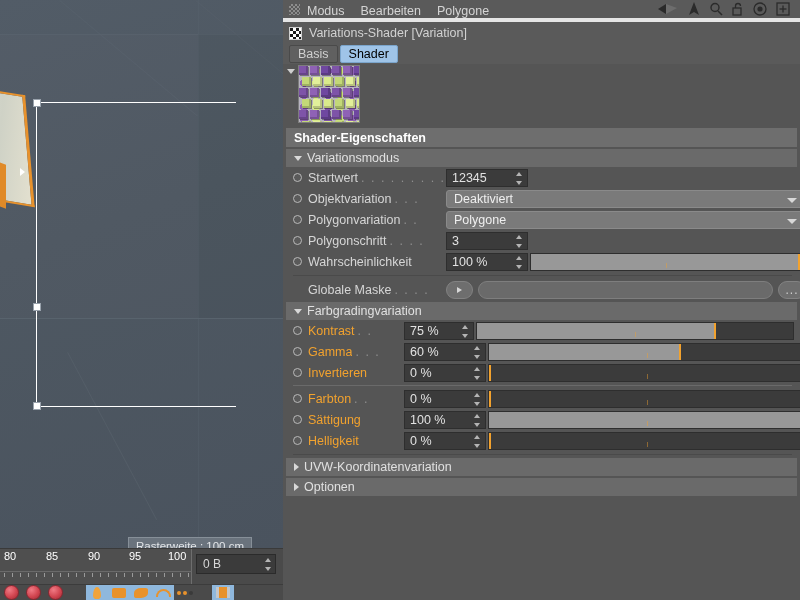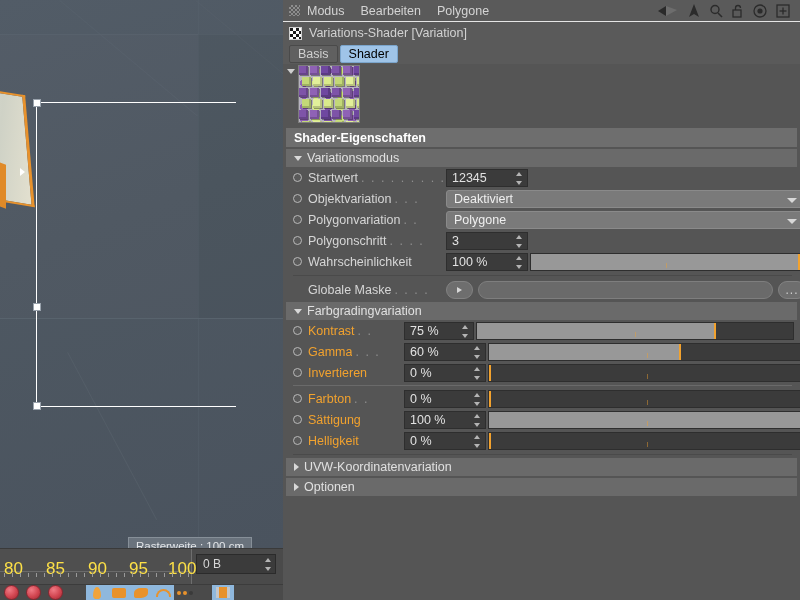--- a/index.html
+++ b/index.html
@@ -80,22 +80,22 @@
     position: absolute; left: 0; top: 548px; width: 283px; height: 36px;
     background: #4a4a4a;
     border-top: 1px solid #3a3a3a;
   }
   #timeline-ruler {
     position: absolute; left: 0; top: 0; width: 192px; height: 36px;
     background: #4f4f4f;
     border-right: 1px solid #6e6e6e;
   }
   .tl-num {
-    position: absolute; top: 10px;
-    color: #fde047; font-size: 17px;
+    position: absolute; top: 1px;
+    color: #ffffff; font-size: 11px;
   }
   #tl-ticks { position: absolute; left: 0; top: 24px; width: 192px; height: 8px; }
   .tl-tick { position: absolute; top: 0; width: 1px; height: 4px; background: #9a9a9a; }
   #tl-baseline { position: absolute; left:0; top: 22px; width: 192px; height:1px; background:#6a6a6a;}
   #frame-field {
     position: absolute; left: 196px; top: 5px; width: 80px; height: 20px;
     background: #3b3b3b; border: 1px solid #2b2b2b;
     color: #d8d8d8; font-size: 12px; line-height: 18px; padding-left: 6px;
   }
   .spin-arrows {
@@ -151,22 +151,22 @@
     background: #4f4f4f;
     border: 1px solid #3f3f3f; border-bottom: none;
     border-radius: 2px 2px 0 0;
     margin-right: 2px;
   }
   .am-tab.active { background: #5a5a5a; color: #f2a22e; }
 
   
   #menubar {
     height: 22px; background: #5a5a5a;
-    border-bottom: 1px solid #e5e5e5;
-    display: flex; align-items: center; padding: 4px 6px;
+    border-bottom: 4px solid #e5e5e5;
+    display: flex; padding: 4px 6px;
   }
   #menu-grip {
     width: 11px; height: 11px; margin-right: 7px;
     background-image:
       linear-gradient(45deg, #8d8d8d 25%, transparent 25%, transparent 75%, #8d8d8d 75%),
       linear-gradient(45deg, #8d8d8d 25%, transparent 25%, transparent 75%, #8d8d8d 75%);
     background-size: 4px 4px;
     background-position: 0 0, 2px 2px;
     background-color: #5a5a5a;
   }

